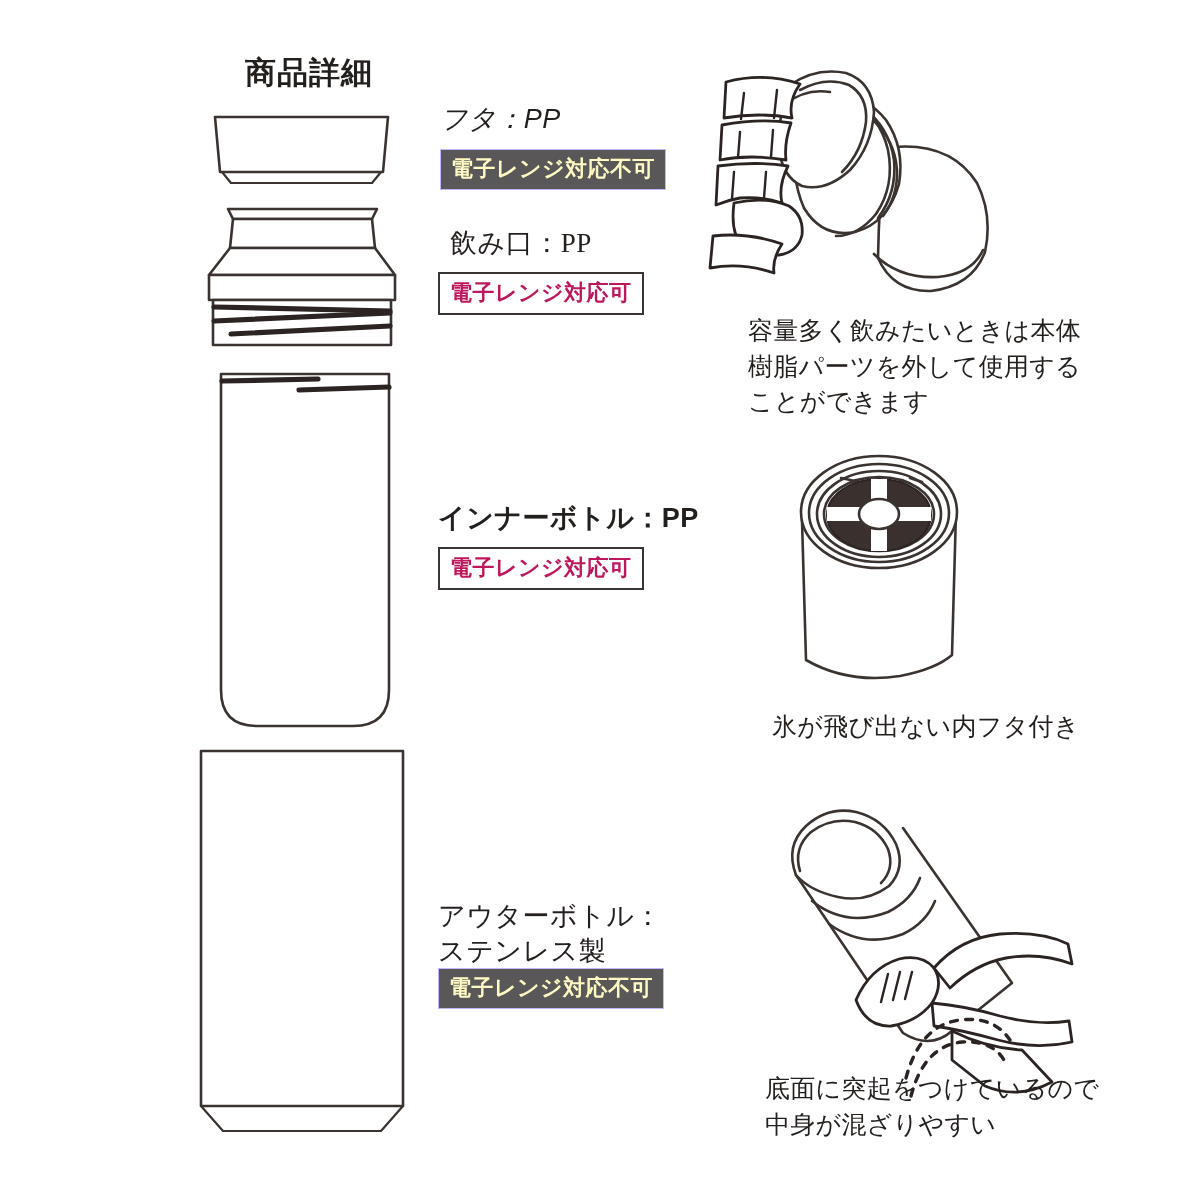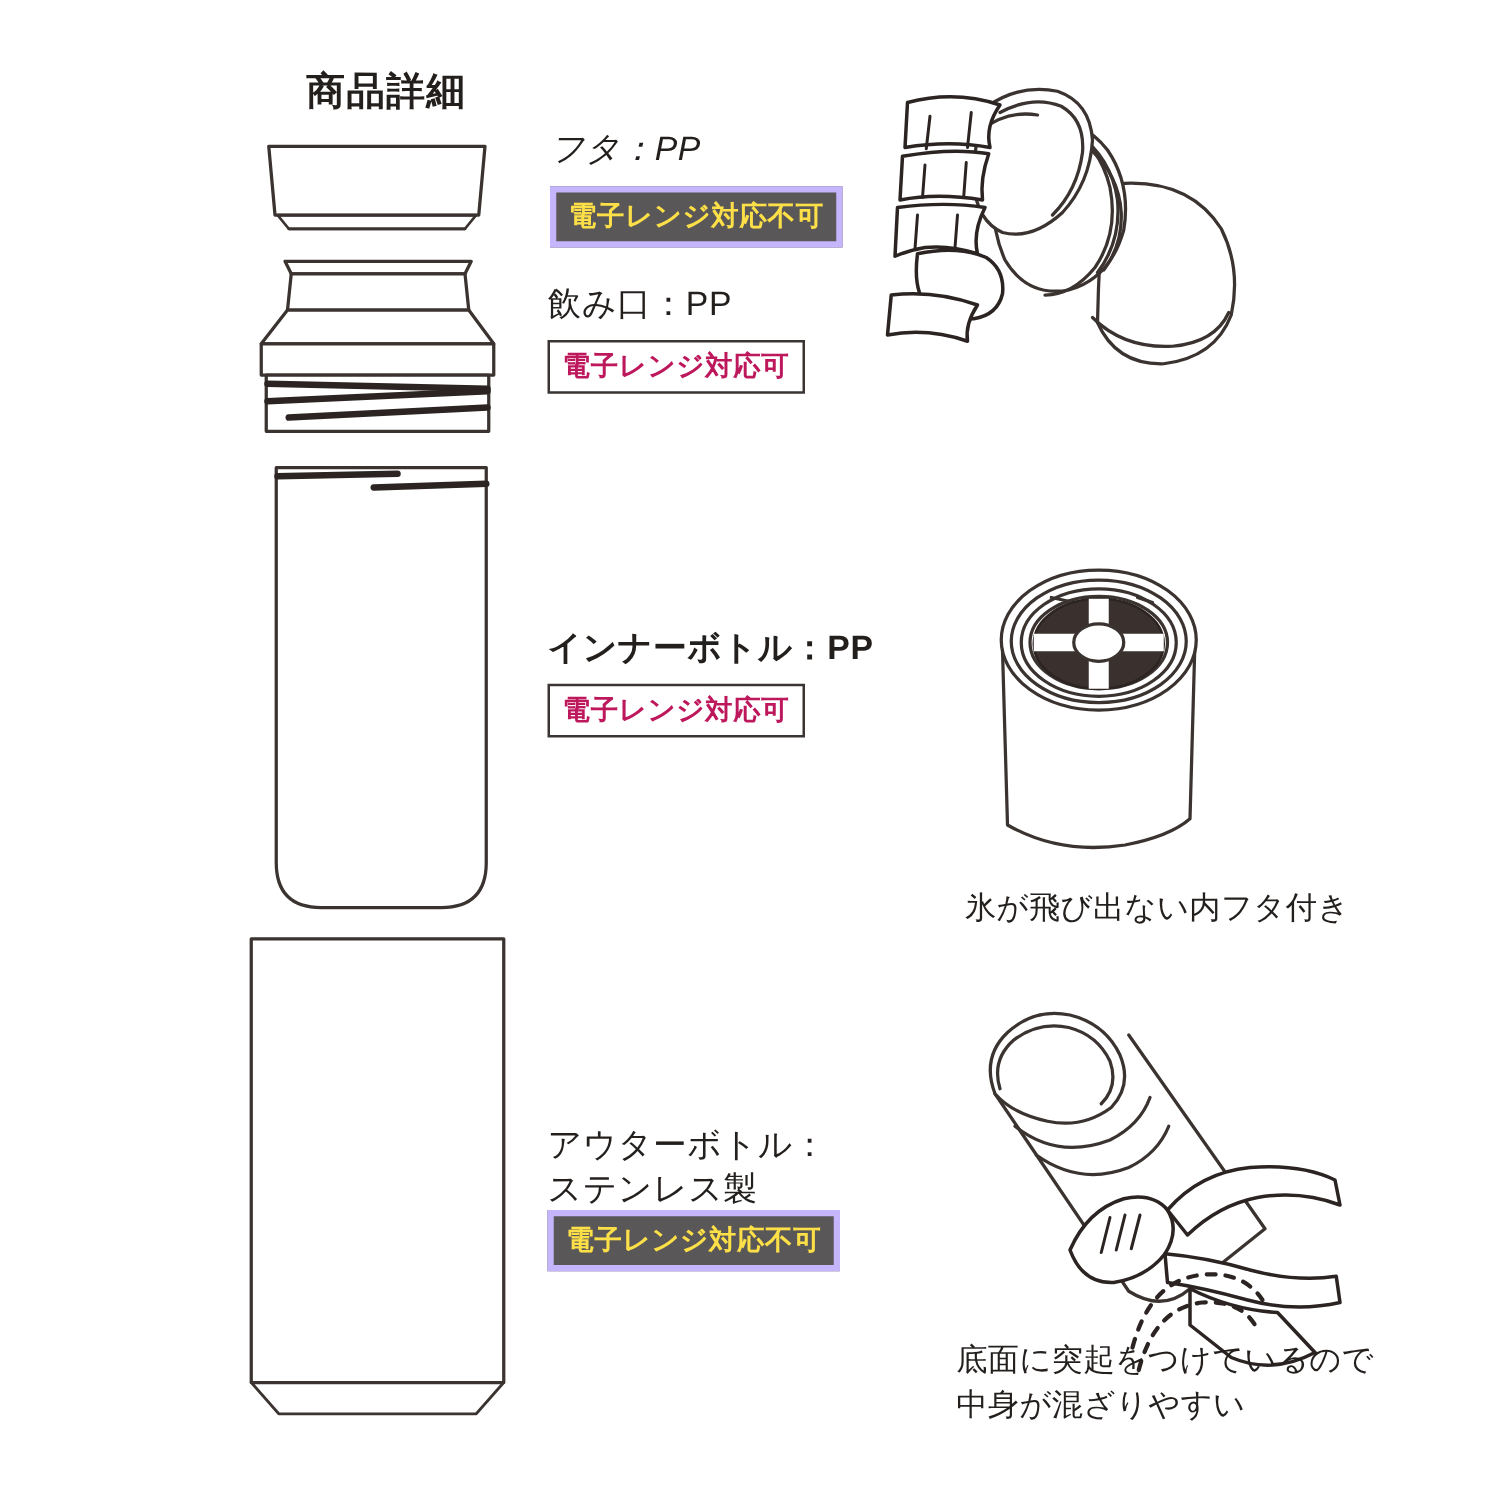--- a/index.html
+++ b/index.html
@@ -49,22 +49,22 @@
     font-size: 22px;
     font-weight: bold;
     letter-spacing: 0.5px;
     line-height: 1;
     padding: 8px 10px 9px 10px;
     white-space: nowrap;
     box-sizing: border-box;
   }
   .badge.filled {
     background: #595757;
-    color: #fde047;
-    border: 5px solid #c4b5fd;
+    color: #fef9c3;
+    border: 1px solid #c4b5fd;
   }
   .badge.outline {
     background: #ffffff;
     color: #be185d;
     border: 2px solid #3a3432;
   }
 
   
   .caption {
     position: absolute;
@@ -271,30 +271,33 @@
                Q1018,1100 985,1086 L952,1060 Z"></path>
 
       <path class="dashed" d="M906,1078 Q920,1025 960,1020 Q994,1016 1010,1040"></path>
       <path class="dashed" d="M911,1096 Q924,1046 962,1042 Q992,1040 1004,1060"></path>
     </g>
   </svg>
 
   <div class="part-label" style="left:440px; top:102px;font-style:italic;">フタ：PP</div>
   <div class="badge filled" style="left:440px; top:149px;">電子レンジ対応不可</div>
 
-  <div class="part-label" style="left:438px; top:226px;">飲み口：PP</div>
+  <div class="part-label" style="left:450px; top:226px;font-family:Liberation Serif, serif;">飲み口：PP</div>
   <div class="badge outline" style="left:438px; top:272px;">電子レンジ対応可</div>
 
   <div class="part-label" style="left:438px; top:501px;font-weight:bold;">インナーボトル：PP</div>
   <div class="badge outline" style="left:438px; top:547px;">電子レンジ対応可</div>
 
   <div class="part-label" style="left:438px; top:873px;margin-top:26px;">アウターボトル：
 ステンレス製
 ダブルウォール</div>
   <div class="badge filled" style="left:438px; top:968px;">電子レンジ対応不可</div>
 
+  <div class="caption" style="left:748px; top:313px;">容量多く飲みたいときは本体
+樹脂パーツを外して使用する
+ことができます</div>
 
   <div class="caption" style="left:772px; top:709px;text-align:right;">氷が飛び出ない内フタ付き</div>
 
   <div class="caption" style="left:765px; top:1071px;">底面に突起をつけているので
 中身が混ざりやすい</div>
 
 </div>
 
 </body></html>

